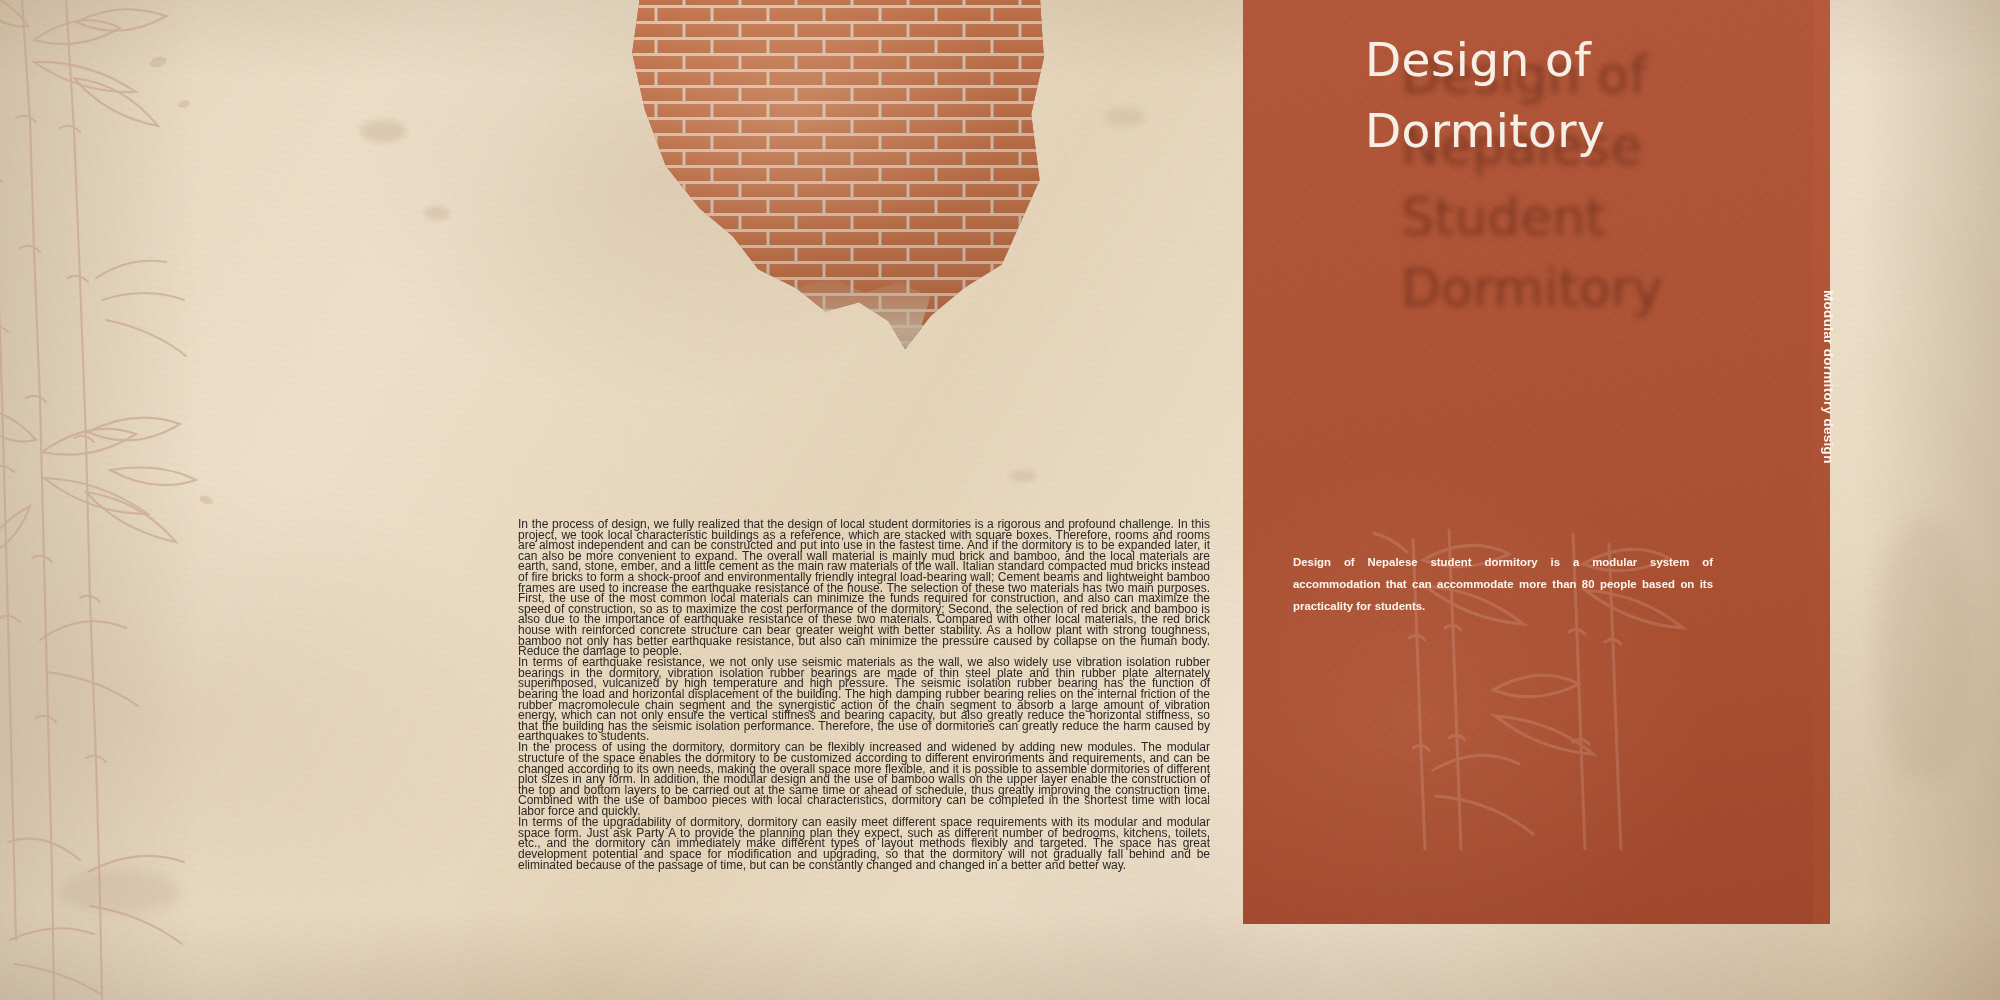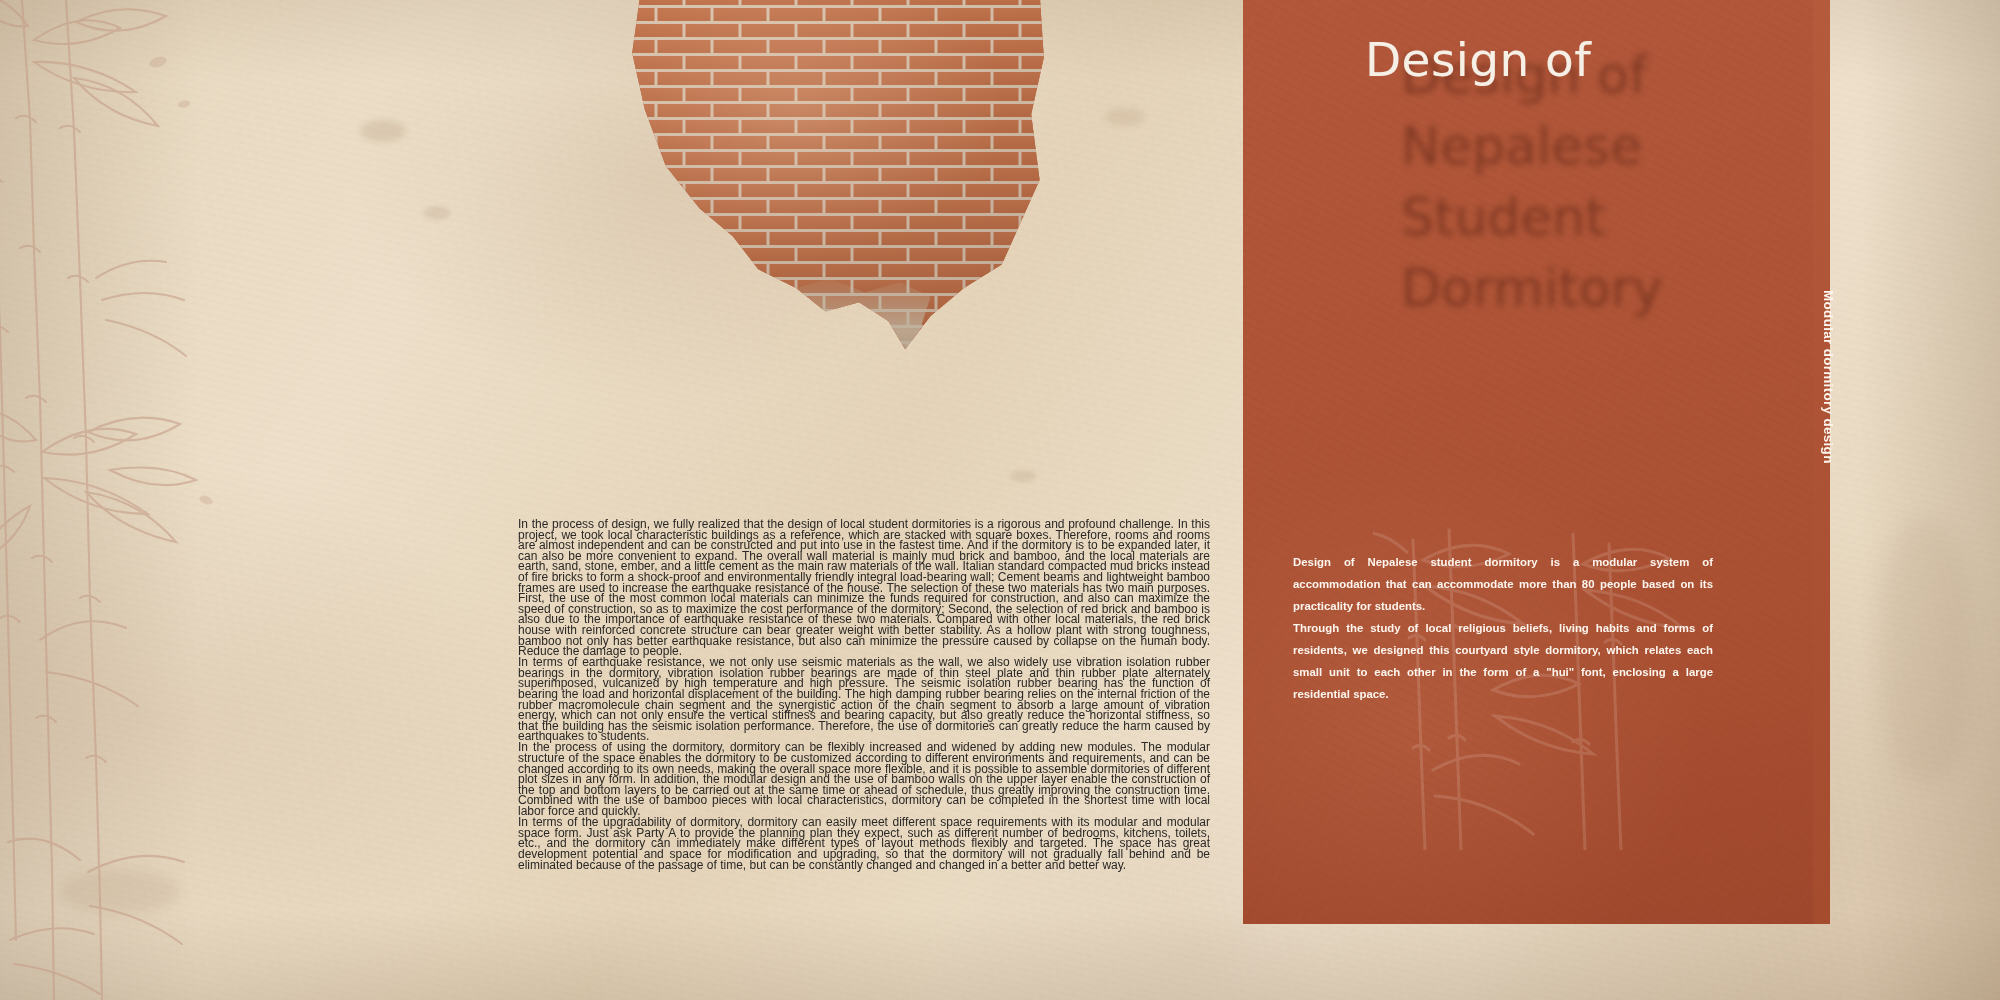--- a/index.html
+++ b/index.html
@@ -395,24 +395,24 @@
 
     <div class="title-ghost">
       <span class="line">Design of</span>
       <span class="line">Nepalese</span>
       <span class="line">Student</span>
       <span class="line">Dormitory</span>
     </div>
 
     <div class="cover-title">
       <span class="line">Design of</span>
+      <span class="line">Dormitory</span>
     </div>
   </div>
 
   <div class="cover-abstract">
     <p>Design of Nepalese student dormitory is a modular system of accommodation that can accommodate more than 80 people based on its practicality for students.</p>
-    <p>Through the study of local religious beliefs, living habits and forms of residents, we designed this courtyard style dormitory, which relates each small unit to each other in the form of a "hui" font, enclosing a large residential space.</p>
   </div>
 
   <div class="spine"></div>
   <div class="spine-text">Modular dormitory design</div>
 
 </div>
 
 </body></html>

